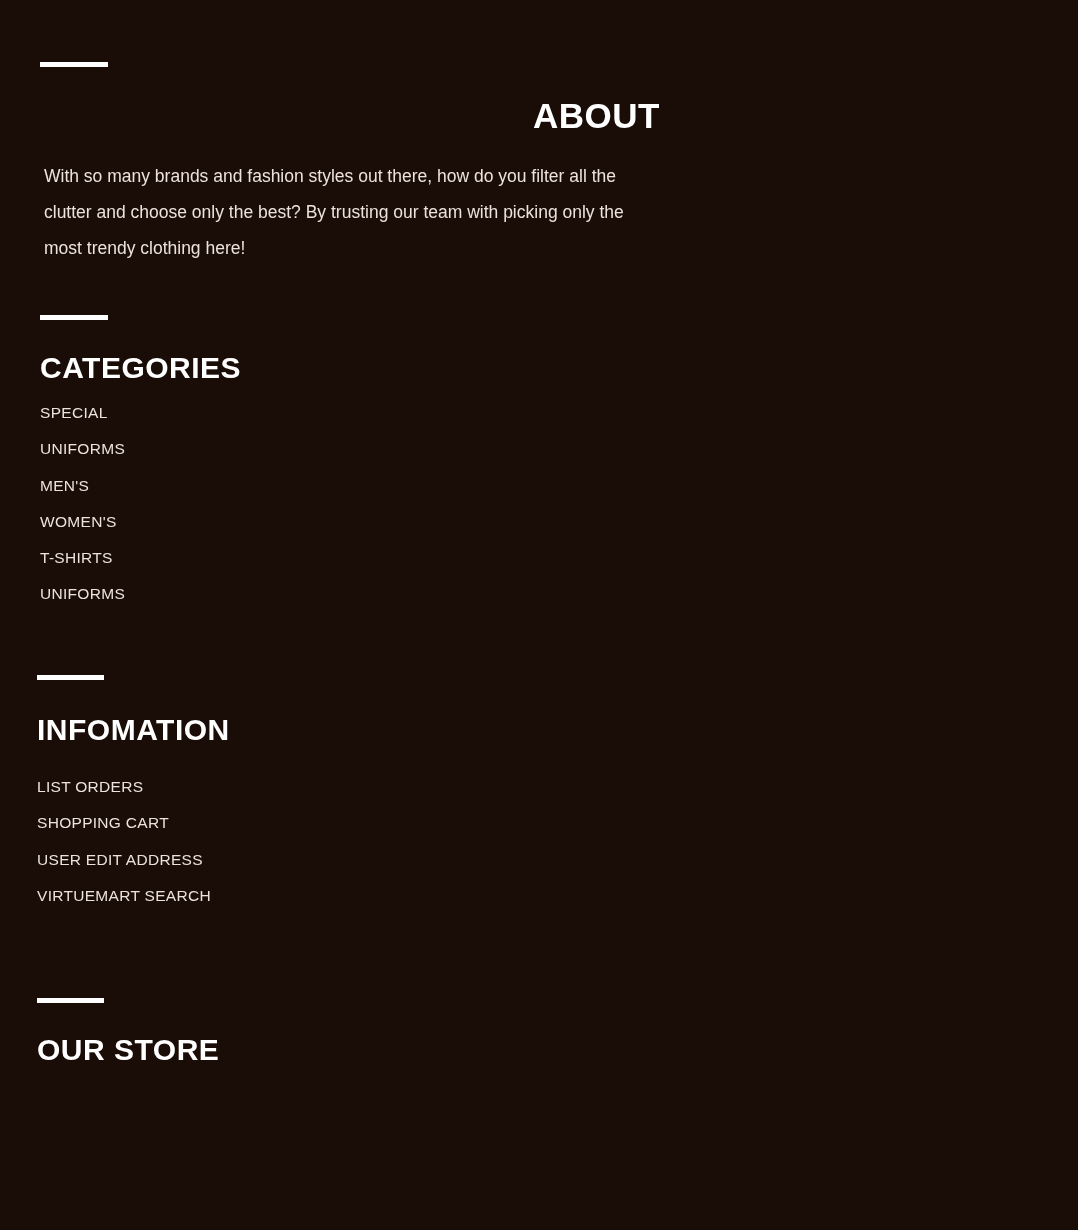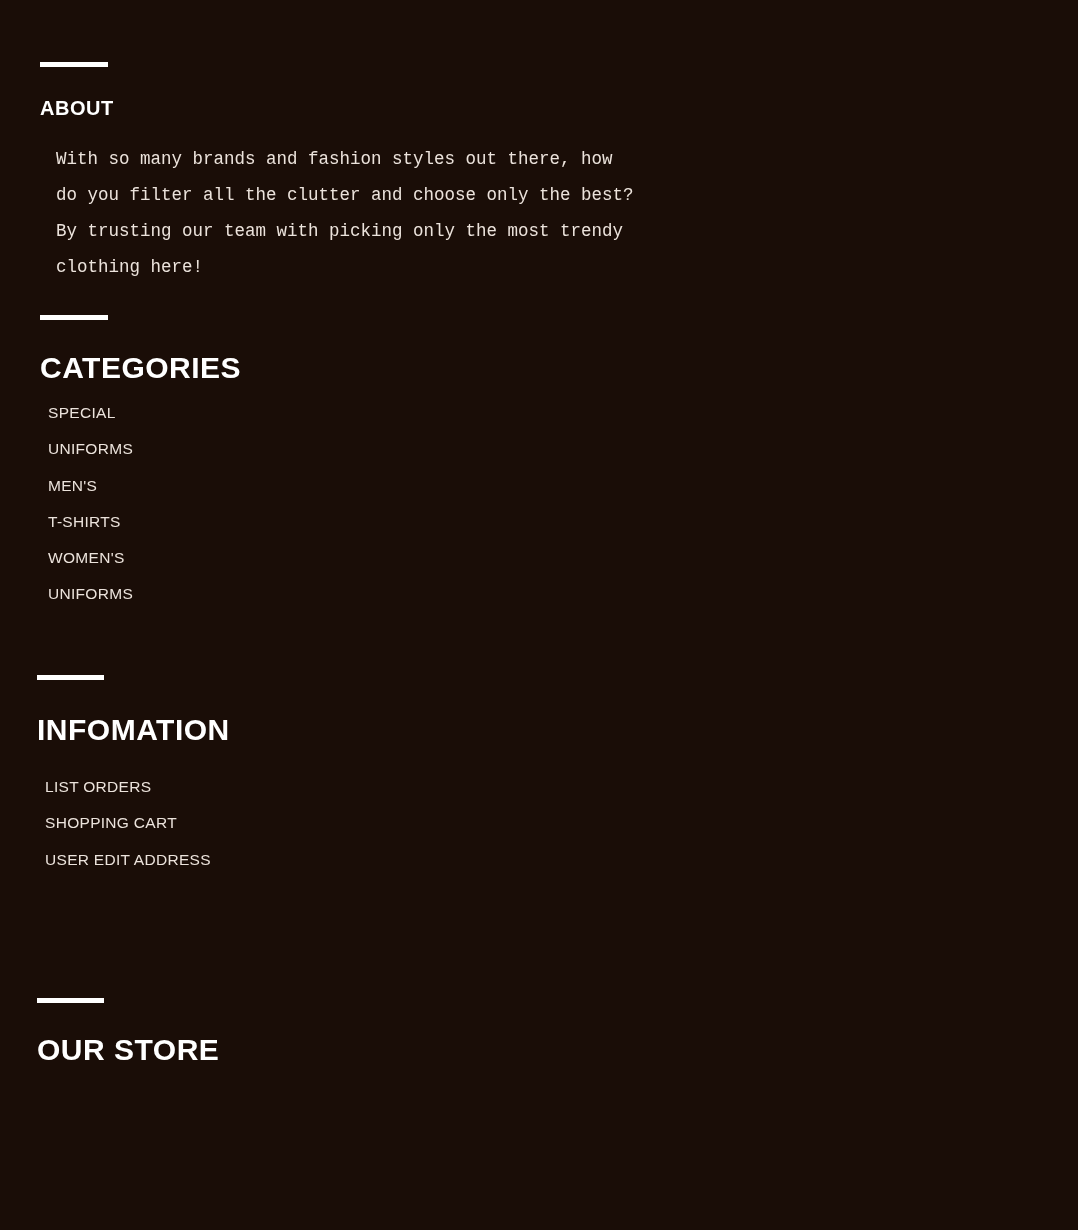--- a/index.html
+++ b/index.html
@@ -35,48 +35,47 @@
     font-weight: bold;
     letter-spacing: 0.5px;
     color: #ffffff;
     margin: 0 0 26px 0;
     line-height: 1.1;
   }
   .para {
     font-size: 17.5px;
     line-height: 36px;
     color: #ece3dc;
-    margin: 16px;
+    margin: 4px;
     font-weight: 400;
-    font-family: Liberation Mono, monospace;
   }
   .link-list {
     list-style: none;
-    margin: 8px;
+    margin: 0;
     padding: 0;
   }
   .link-list li {
     margin: 0;
   }
   .link-list a {
     display: block;
     font-size: 15.5px;
     line-height: 36.3px;
     color: #ece3dc;
     text-decoration: none;
     letter-spacing: 0.3px;
   }
 
   
   #about-block   { left: 40px; top: 62px;  width: 620px; }
   #cat-block     { left: 40px; top: 315px; width: 620px; }
   #info-block    { left: 37px; top: 675px; width: 620px; }
   #store-block   { left: 37px; top: 998px; width: 640px; }
 
-  #about-block .heading { margin-bottom: 22px; font-size: 20px; }
+  #about-block .heading { margin-bottom: 22px; font-size: 35px; text-align: right; }
   #cat-block .heading   { margin-bottom: 11px; font-size: 30px; }
   #info-block .heading  { margin-bottom: 23px; font-size: 30px; margin-top: 33px; }
   #store-block .heading { margin-bottom: 22px; font-size: 30px; }
 
   #about-block .rule  { margin-bottom: 30px; }
   #cat-block .rule    { margin-bottom: 31px; }
   #info-block .rule   { margin-bottom: 30px; width: 67px; }
   #store-block .rule  { margin-bottom: 30px; width: 67px; }
 </style>
 </head>
@@ -97,44 +96,47 @@
       <li>
           <a href="#">SPECIAL</a>
         </li>
       <li>
           <a href="#">UNIFORMS</a>
         </li>
       <li>
           <a href="#">MEN'S</a>
         </li>
       <li>
-          <a href="#">T-SHIRTS</a>
+          <a href="#">WOMEN'S</a>
         </li>
       <li>
-          <a href="#">WOMEN'S</a>
+          <a href="#">T-SHIRTS</a>
         </li>
       <li>
           <a href="#">UNIFORMS</a>
         </li>
     </ul>
   </section>
 
   <section class="block" id="info-block">
     <span class="rule"></span>
     <h2 class="heading">INFOMATION</h2>
     <ul class="link-list">
       <li>
           <a href="#">LIST ORDERS</a>
         </li>
       <li>
           <a href="#">SHOPPING CART</a>
         </li>
       <li>
           <a href="#">USER EDIT ADDRESS</a>
         </li>
+      <li>
+          <a href="#">VIRTUEMART SEARCH</a>
+        </li>
     </ul>
   </section>
 
   <section class="block" id="store-block">
     <span class="rule"></span>
     <h2 class="heading">OUR STORE</h2>
   </section>
 
 </div>
 

